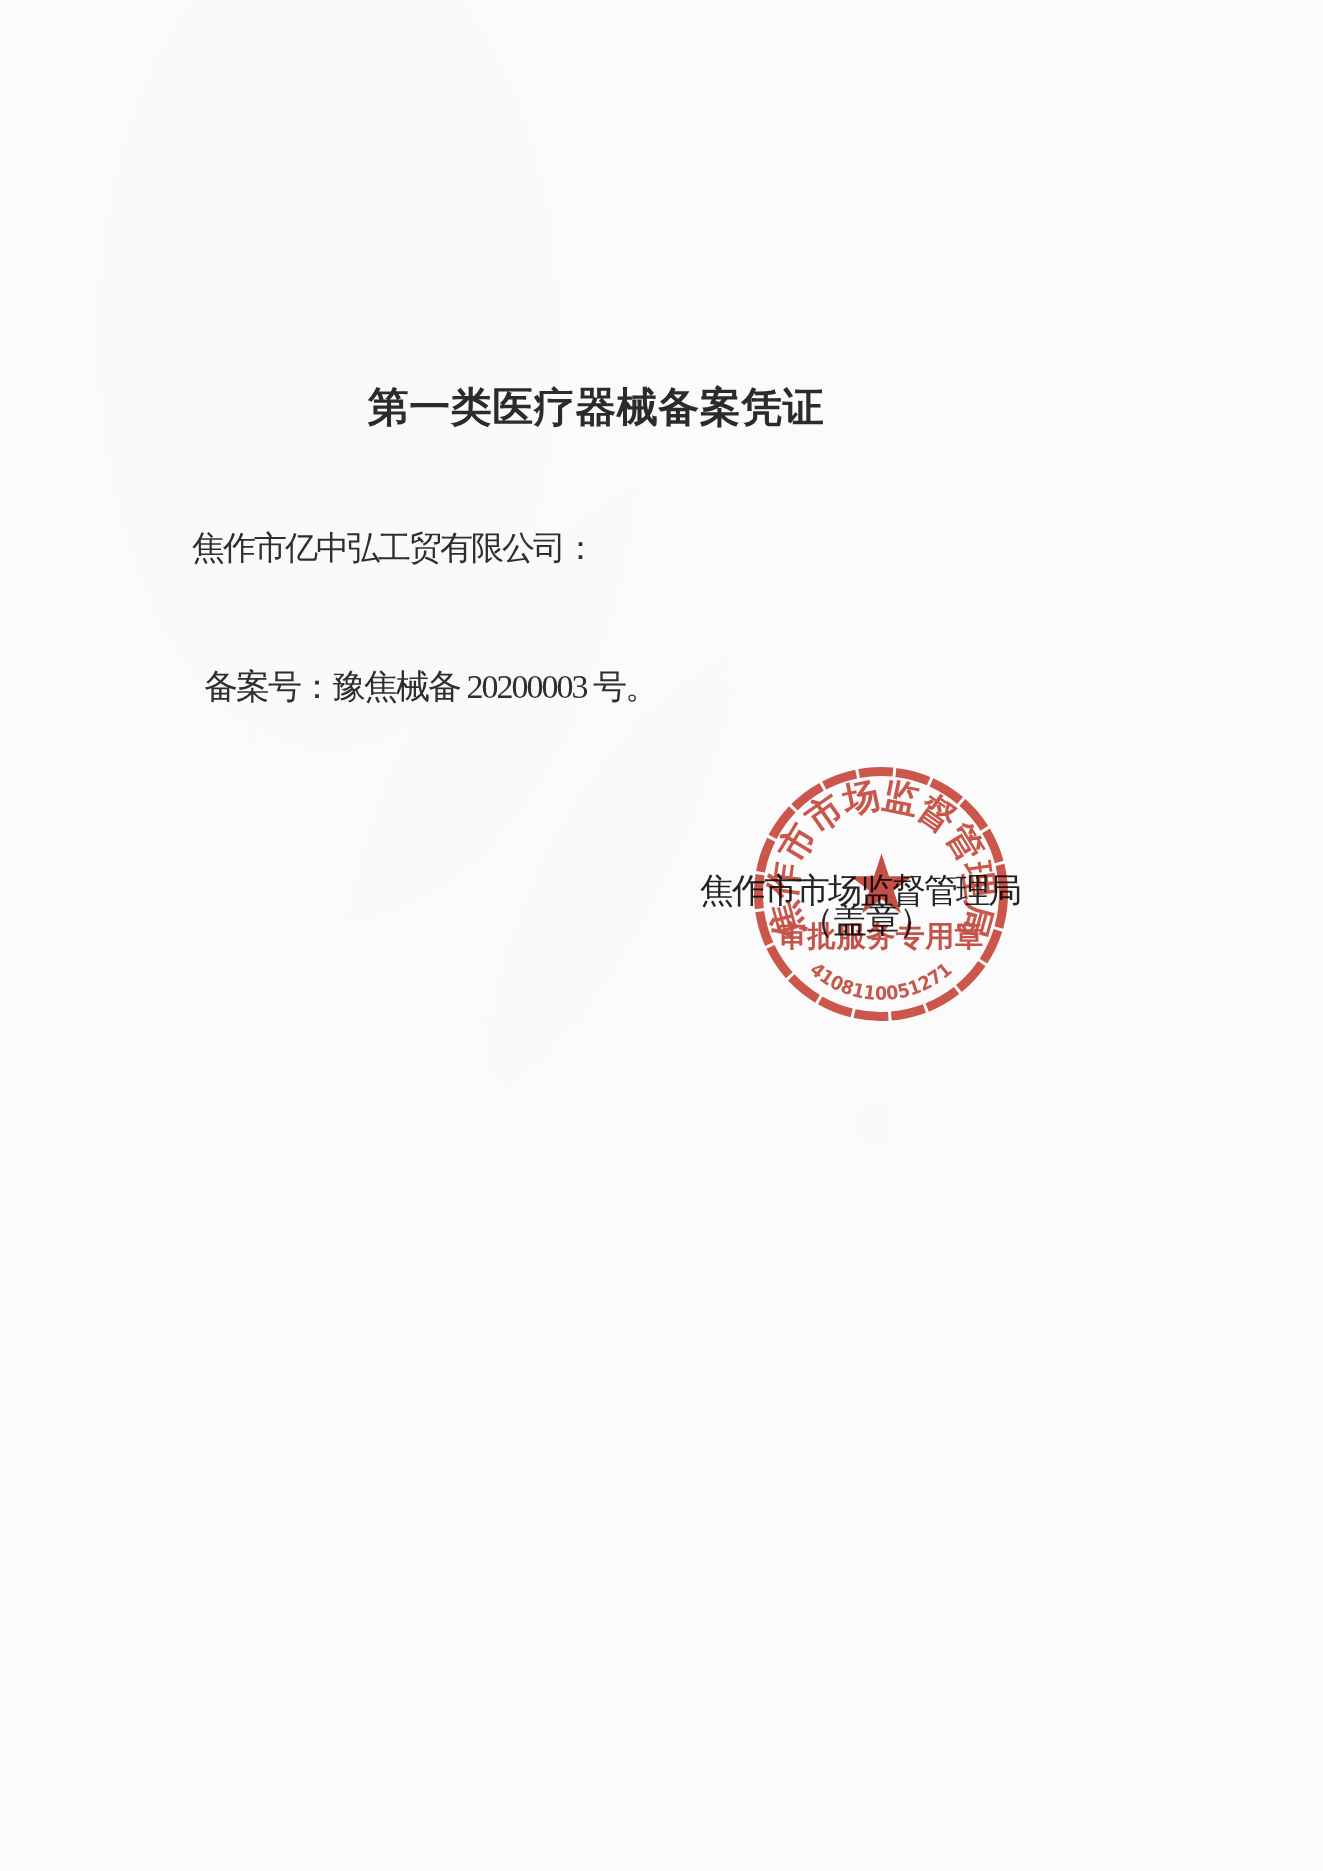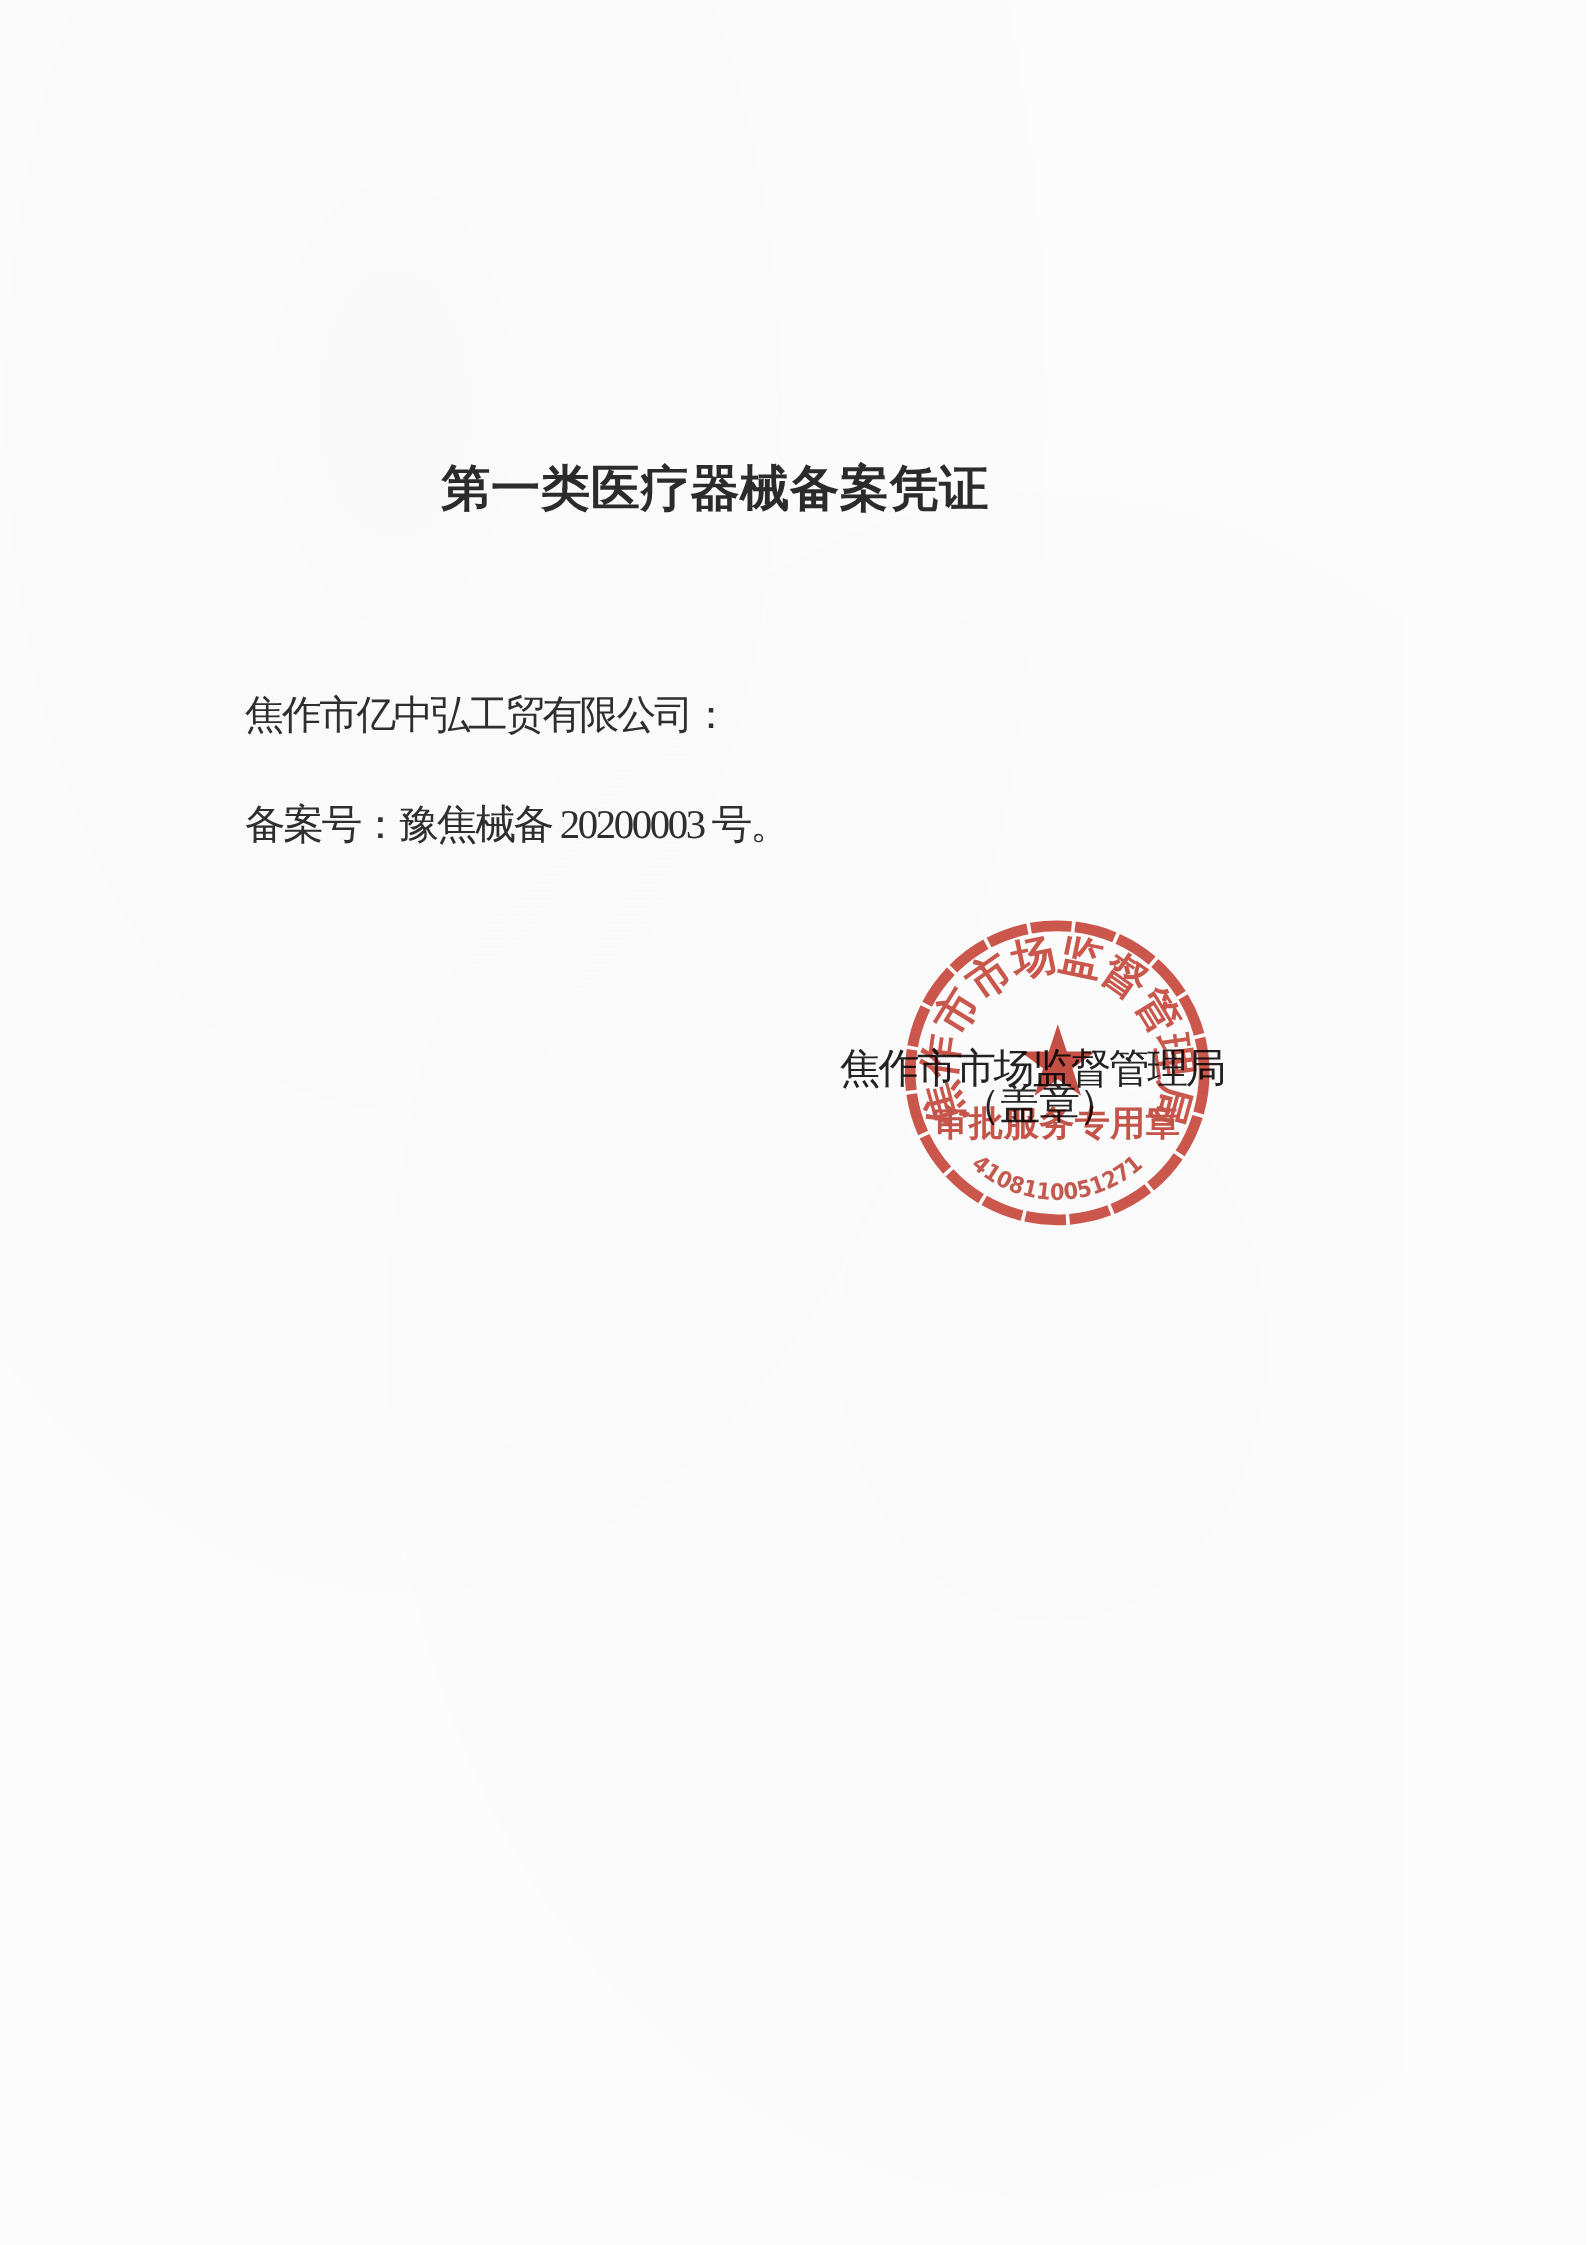--- a/index.html
+++ b/index.html
@@ -17,21 +17,21 @@
       radial-gradient(ellipse at 75% 60%, rgba(0,0,0,0.008), transparent 60%),
       #fcfcfd;
     color:#2e2e2e;
   }
   .txt { position:absolute; white-space:nowrap; color:#2e2e2e; }
   .doc-title {
     left:0; right:0; top:380px; text-align:center;
     transform:translateX(11px);
     font-size:41px; font-weight:700; letter-spacing:0.5px; color:#2b2b2b;
   }
-  .recipient  { left:204px; top:526px; font-size:33px; letter-spacing:-2px;margin-top:48px; }
+  .recipient  { left:192px; top:526px; font-size:33px; letter-spacing:-2px; }
   .body-1     { left:260px; top:600px; font-size:33px; letter-spacing:-3px; }
   .body-2     { left:204px; top:664px; font-size:34px; letter-spacing:-2px; }
   .issuer     { left:700px; top:868px; font-size:34px; letter-spacing:-2px; color:#232323; }
   .seal-cap   { left:800px; top:898px; font-size:34px; letter-spacing:-1px; color:#262626; }
   .date-line  { left:690px; top:1012px; font-size:33px; letter-spacing:-1px; }
 
   .seal {
     position:absolute; left:752px; top:766px; width:258px; height:258px;
     mix-blend-mode:multiply;
     opacity:0.93;

